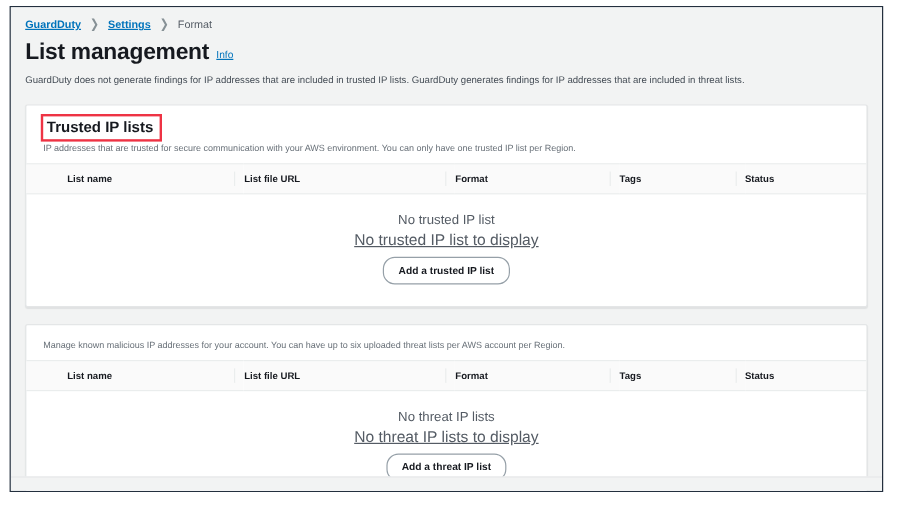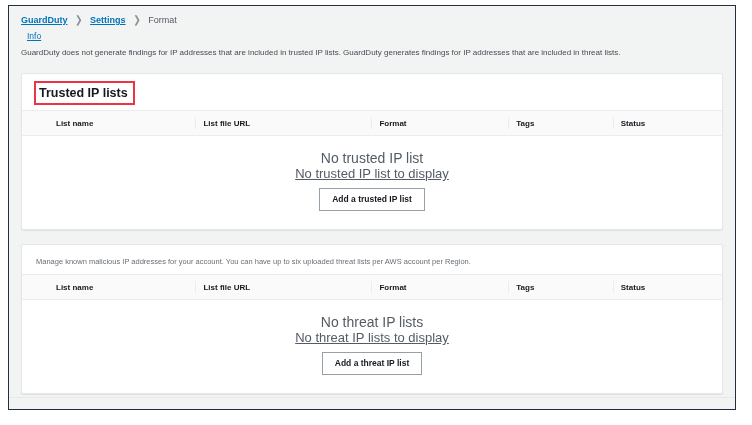--- a/index.html
+++ b/index.html
@@ -170,42 +170,42 @@
     width: 1px;
     background: #eaeded;
   }
 
   
   .empty {
     padding: 16px 0 18px 0;
     text-align: center;
   }
   .empty-title {
-    font-size: 14px;
+    font-size: 11px;
     line-height: 12px;
     color: #545b64;
   }
   .empty-sub {
     font-size: 13px;
     line-height: 13px;
     color: #545b64;
     margin-top: 3px;
     text-decoration: underline;
   }
   .empty-btn {
     margin-top: 8px;
     display: inline-block;
     font-family: "Liberation Sans", sans-serif;
     font-size: 8.5px;
     line-height: 11px;
     font-weight: bold;
     color: #16191f;
     background: #ffffff;
     border: 1px solid #96a0a8;
-    border-radius: 0;
+    border-radius: 10px;
     padding: 5px 12px 5px 12px;
     cursor: pointer;
   }
 
   
   .frame-foot {
     position: absolute;
     left: 0;
     right: 0;
     bottom: 0;
@@ -222,32 +222,34 @@
 
     <div class="breadcrumb">
       <span class="crumb-link">GuardDuty</span>
       <span class="crumb-sep">❯</span>
       <span class="crumb-link">Settings</span>
       <span class="crumb-sep">❯</span>
       <span class="crumb-current">Format</span>
     </div>
 
     <div class="page-header">
+      <span class="page-title">List management</span>
       <span class="info-link">Info</span>
     </div>
     <div class="page-desc">GuardDuty does not generate findings for IP addresses that are included in trusted IP lists. GuardDuty generates findings for IP addresses that are included in threat lists.</div>
 
     <div class="panels">
 
       <div class="panel">
         <div class="panel-head">
           <span class="panel-title-wrap">
             <span class="panel-title">Trusted IP lists</span>
             <span class="annot-box"></span>
           </span>
+          <div class="panel-desc">IP addresses that are trusted for secure communication with your AWS environment. You can only have one trusted IP list per Region.</div>
         </div>
 
         <table class="tbl">
           <thead>
             <tr>
               <th class="col-name">List name</th>
               <th class="col-url th-divider">List file URL</th>
               <th class="col-format th-divider">Format</th>
               <th class="col-tags th-divider">Tags</th>
               <th class="col-status th-divider">Status</th>

